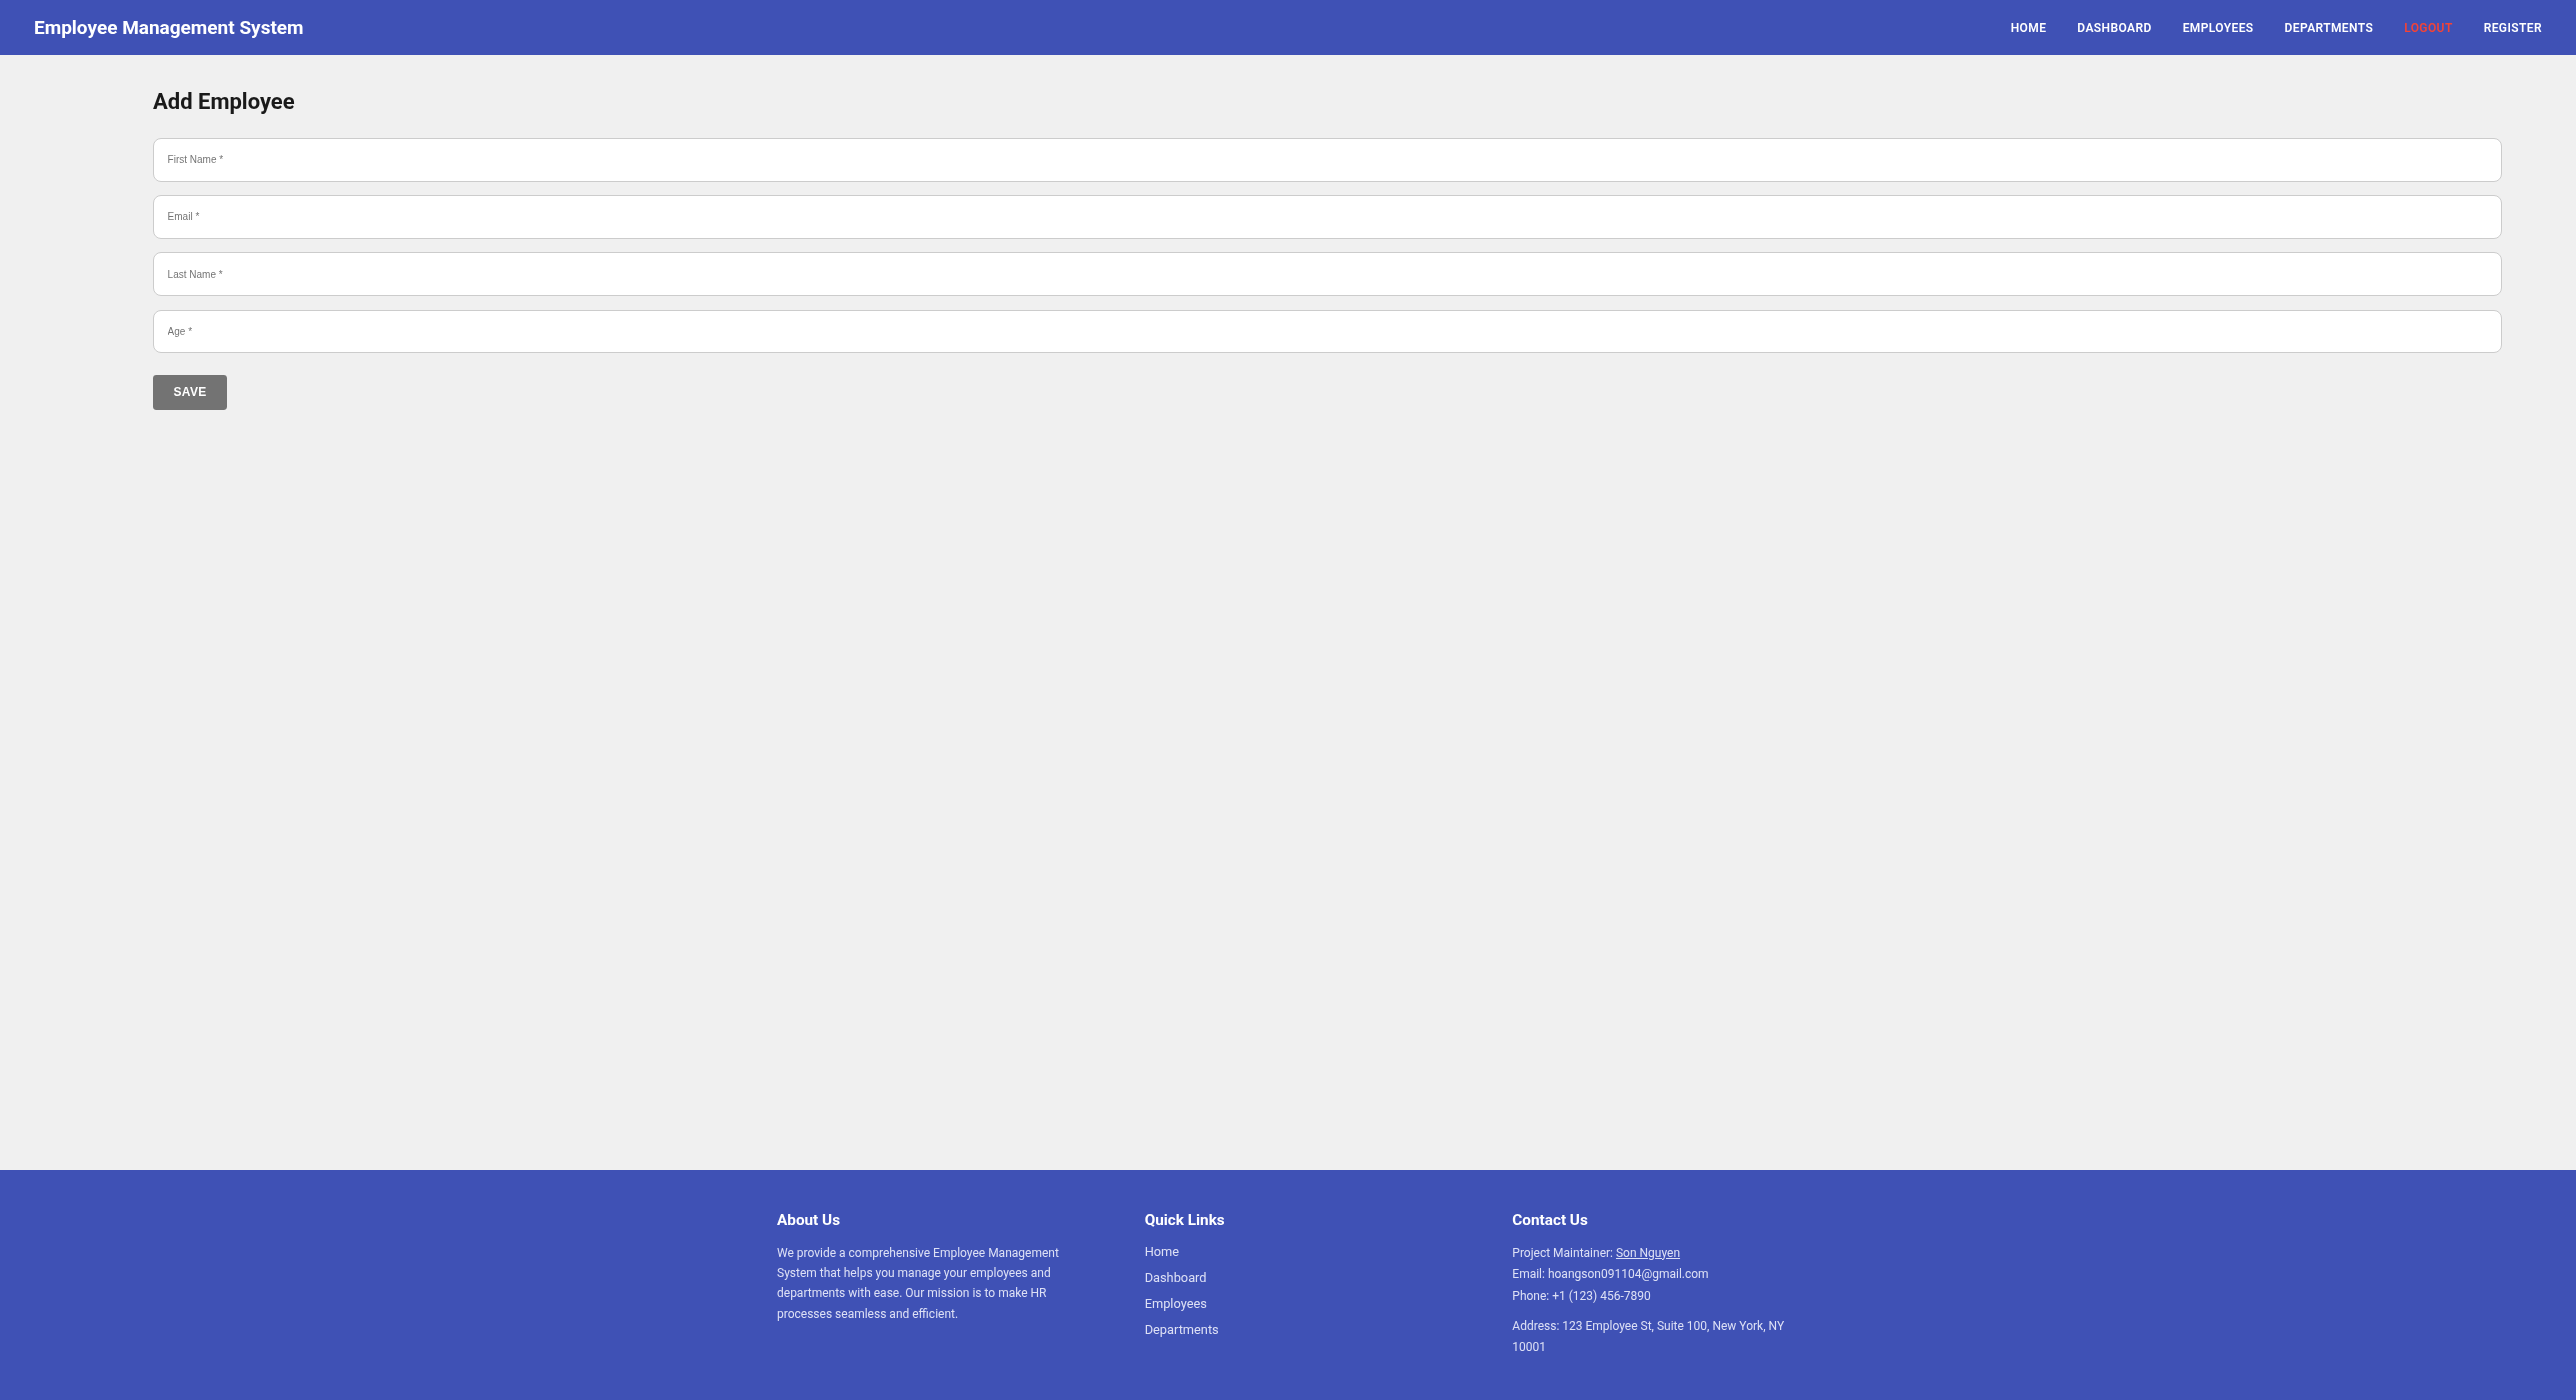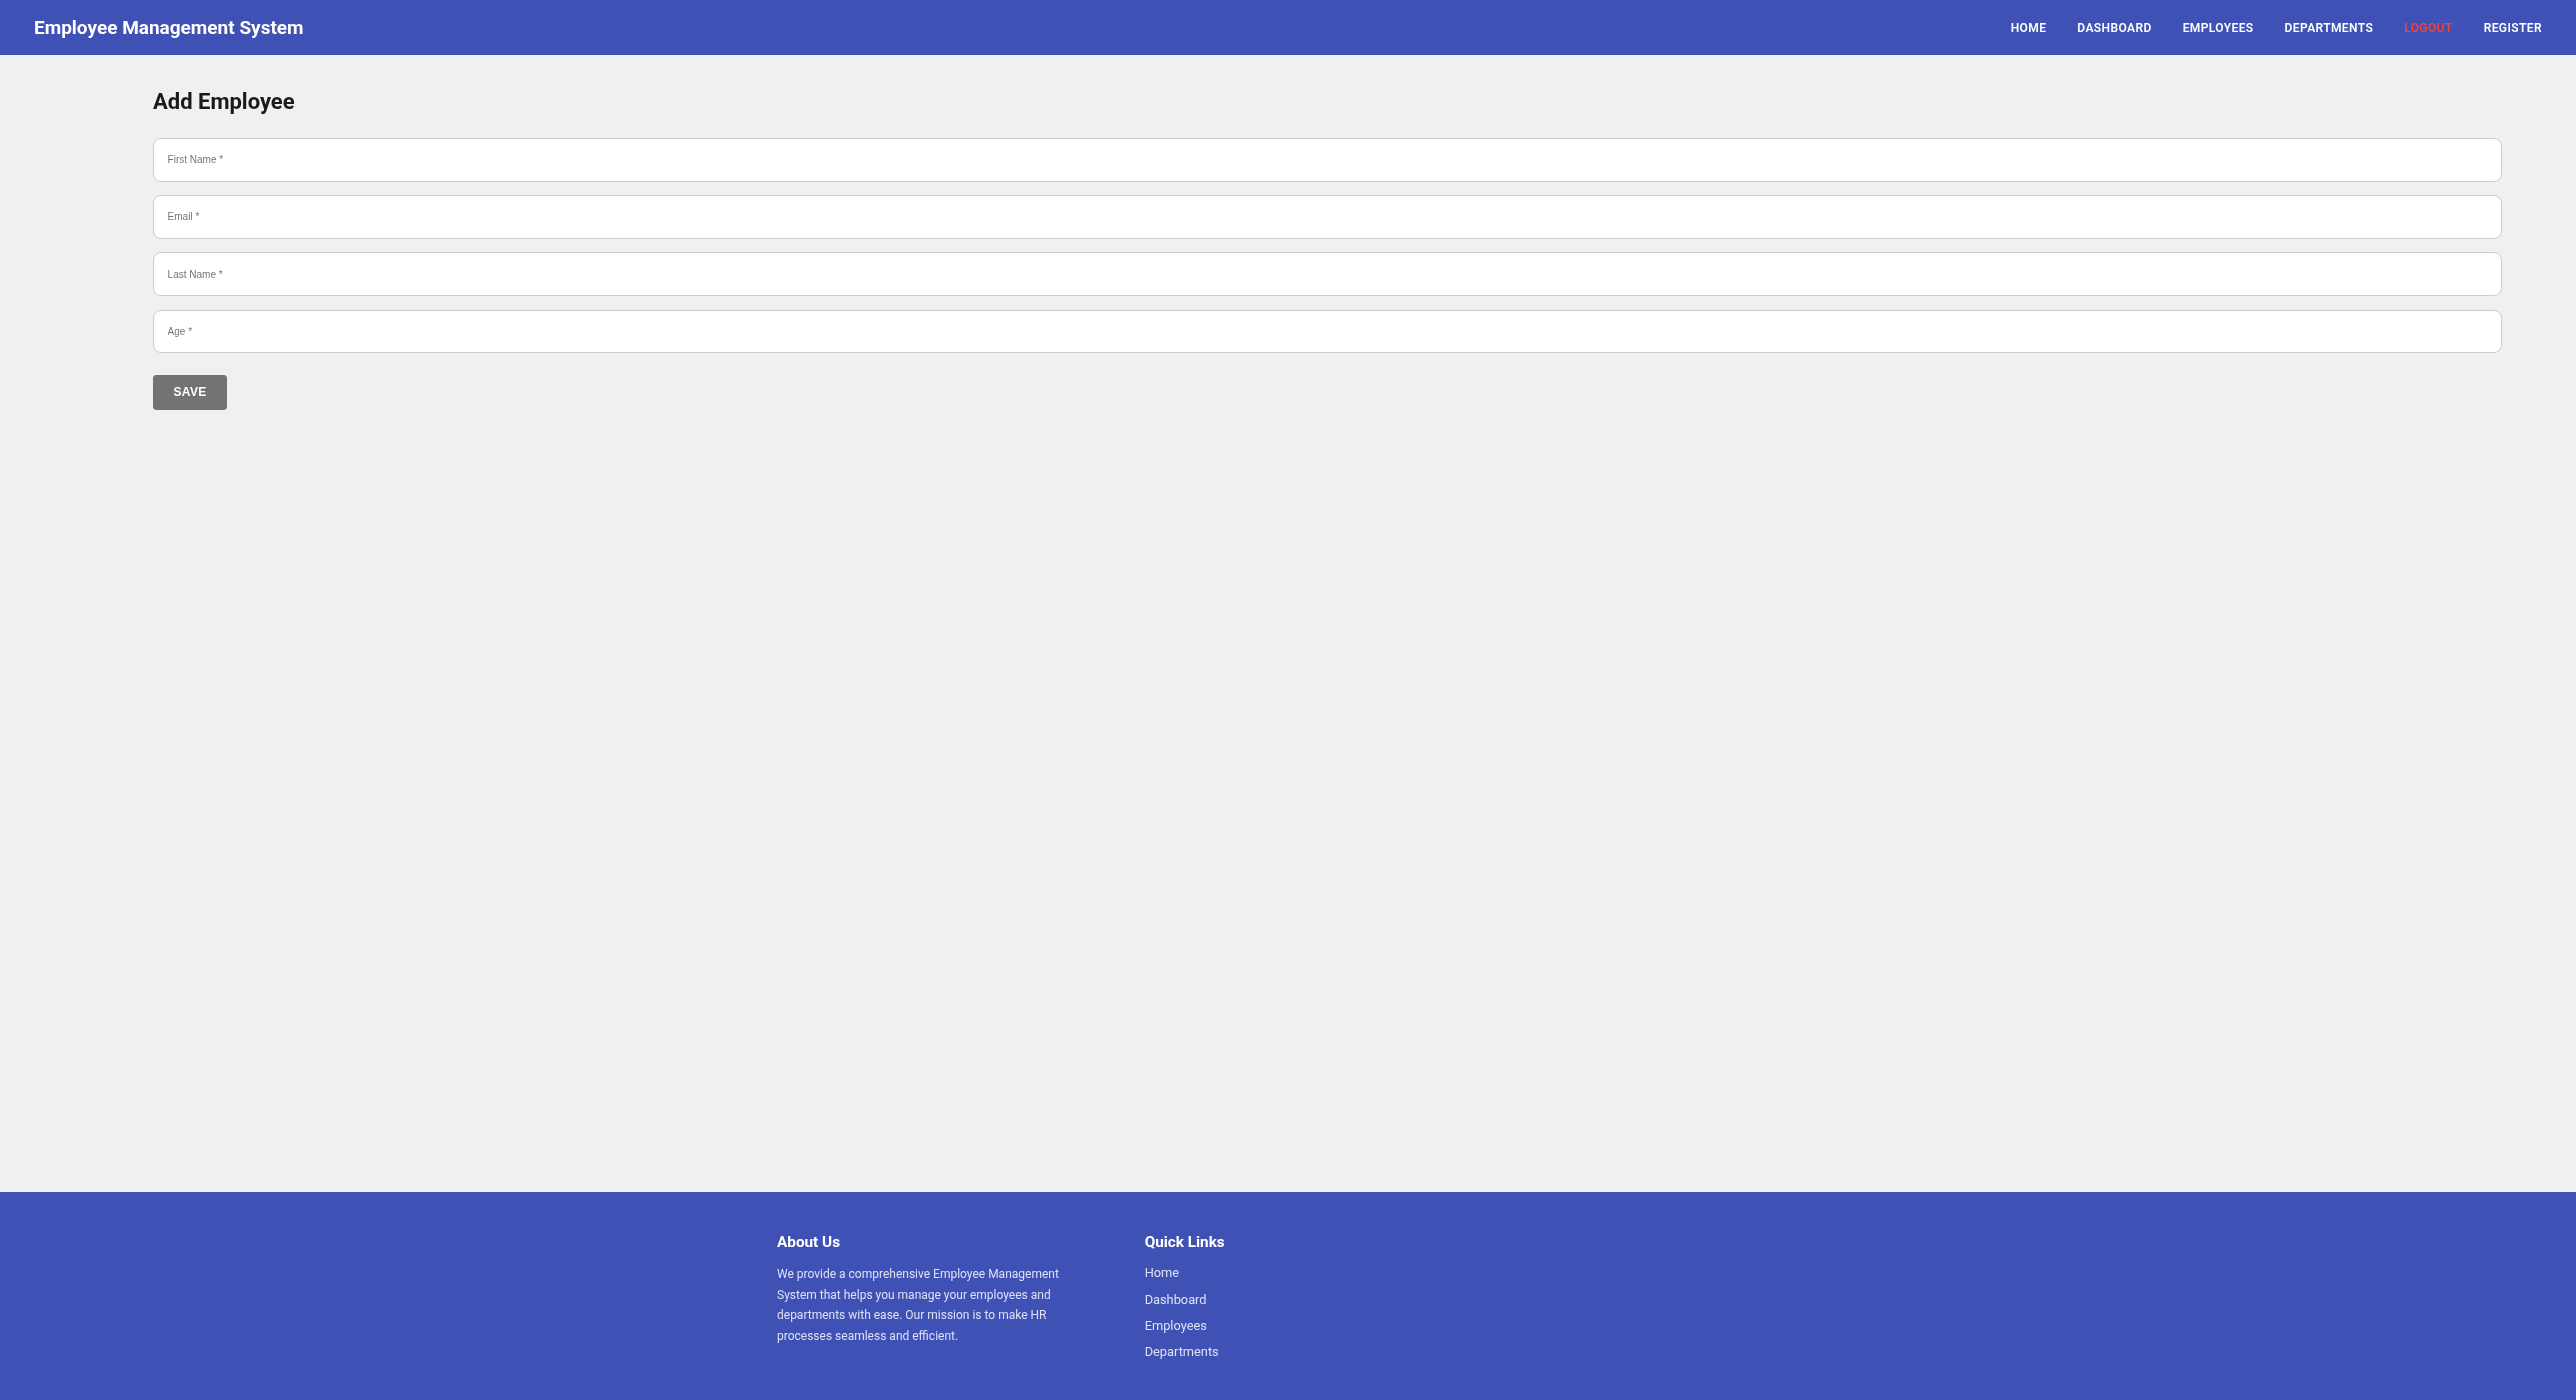--- a/index.html
+++ b/index.html
@@ -216,16 +216,25 @@
     <div class="footer-quick-links">
       <h3 class="footer-section-title">Quick Links</h3>
       <ul class="footer-links">
         <li><a href="#">Home</a></li>
         <li><a href="#">Dashboard</a></li>
         <li><a href="#">Employees</a></li>
         <li><a href="#">Departments</a></li>
       </ul>
     </div>
 
+    <div class="footer-contact">
+      <h3 class="footer-section-title">Contact Us</h3>
+      <p>
+        <span>Project Maintainer: </span><a href="#">Son Nguyen</a>
+      </p>
+      <p>Email: hoangson091104@gmail.com</p>
+      <p>Phone: +1 (123) 456-7890</p>
+      <p class="address">Address: 123 Employee St, Suite 100, New York, NY 10001</p>
+    </div>
 
   </div>
 </footer>
 
 
 </body></html>

